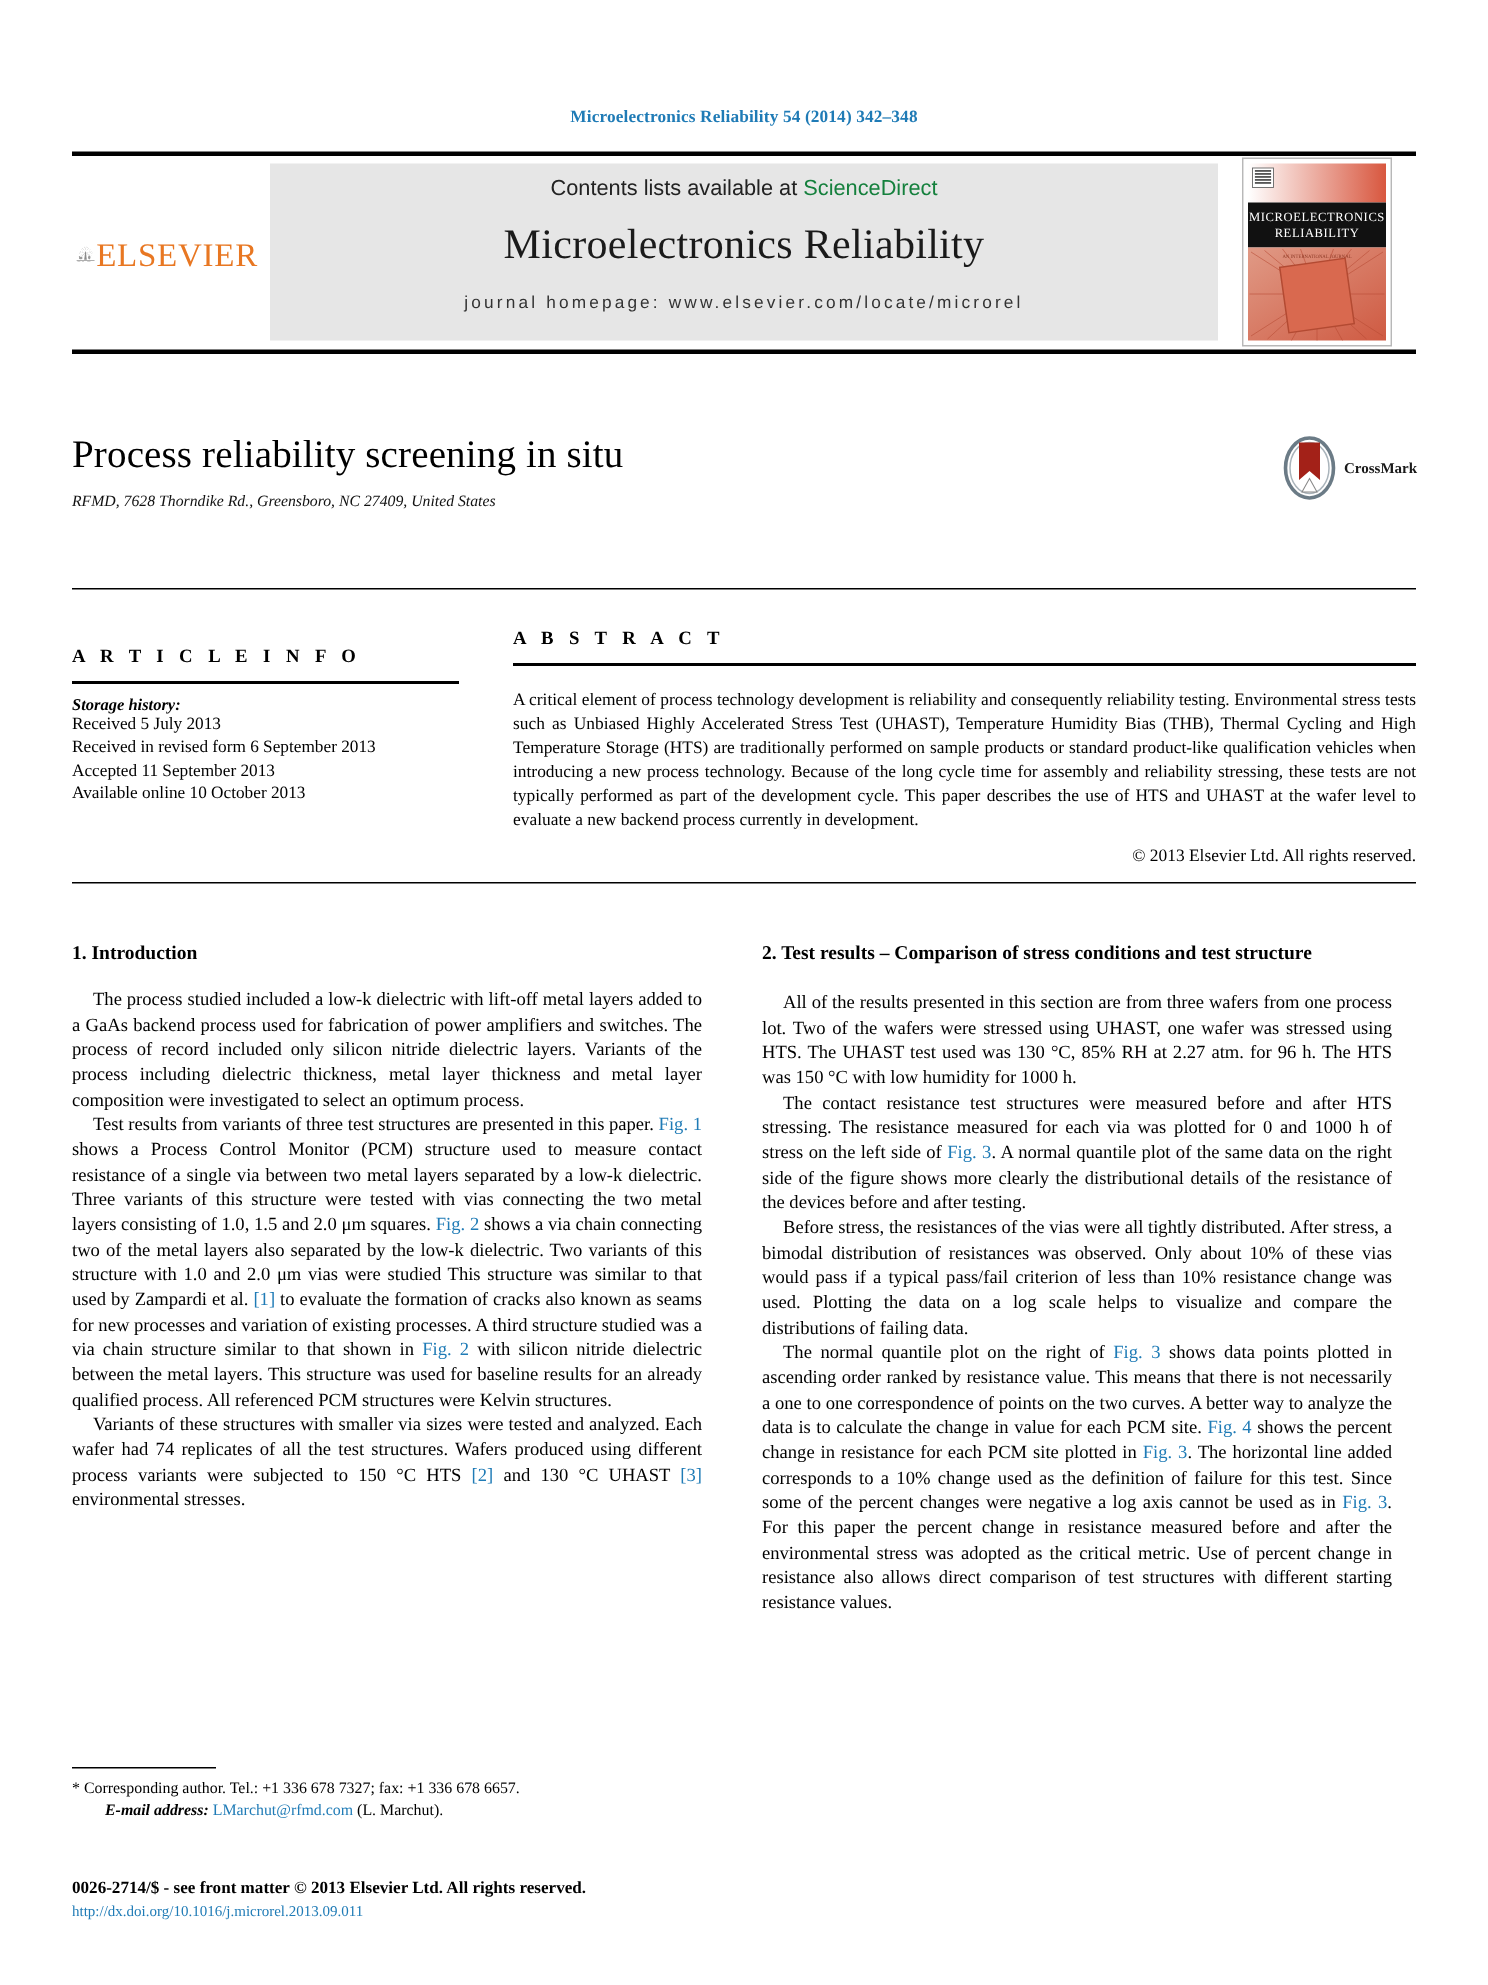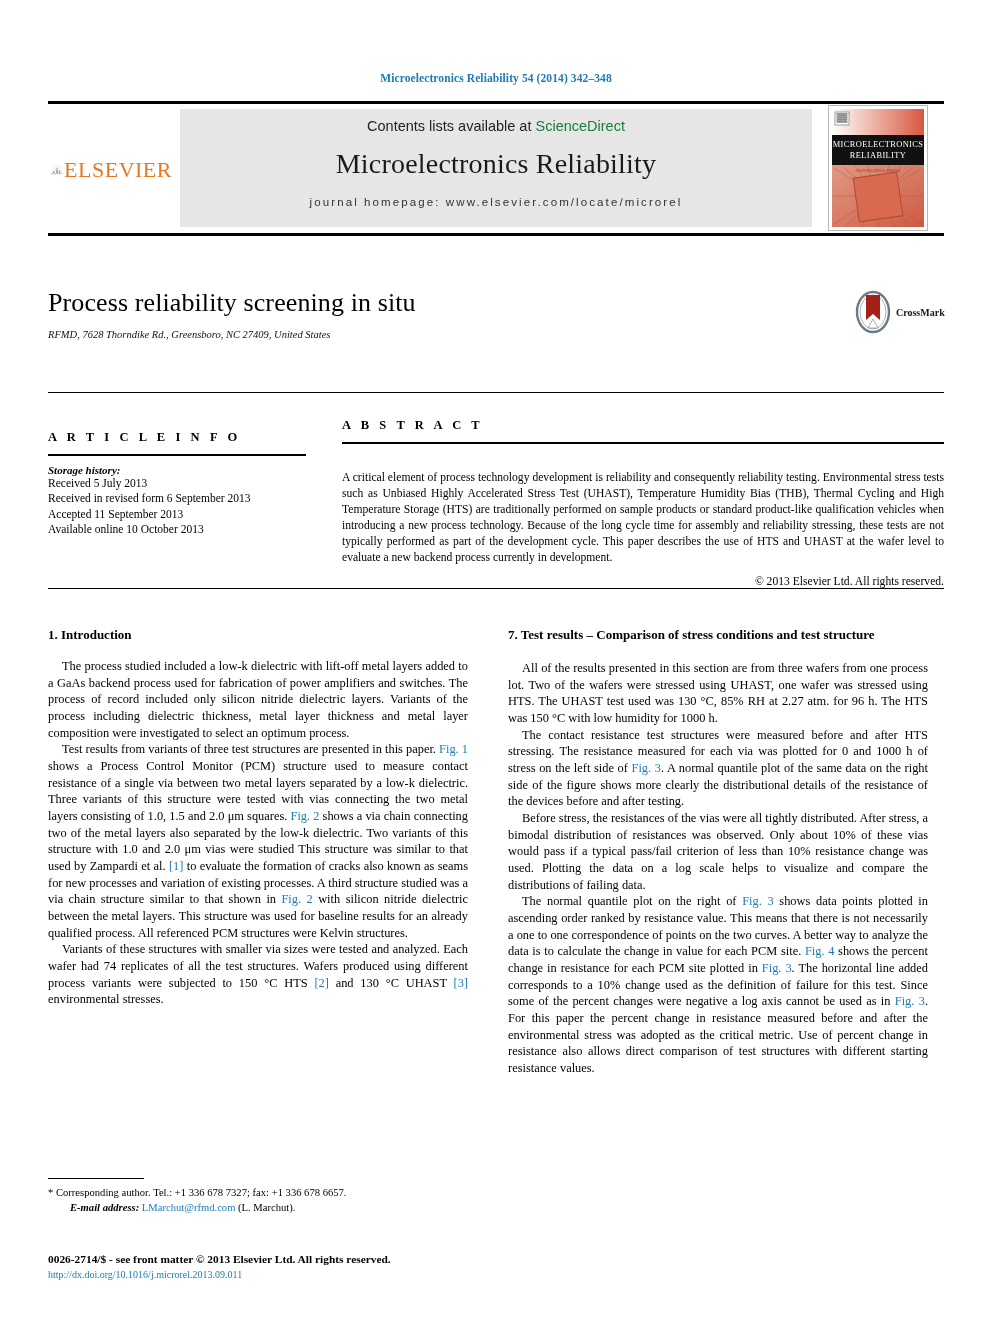--- a/index.html
+++ b/index.html
@@ -176,21 +176,21 @@
     margin-top:8px;
     font-size:11px; font-style:italic; font-weight:bold;
     font-family:"Liberation Serif", serif;
   }
   .hist-line{
     font-size:11.5px;
     font-family:"Liberation Serif", serif;
     line-height:1.34;
   }
   .abstract-body{
-    margin-top:26px;
+    margin-top:15px;
     font-size:11.6px;
     line-height:1.38;
     text-align:justify;
     font-family:"Liberation Serif", serif;
     color:#000;
   }
   .copyright{
     margin-top:9px;
     font-size:11.6px;
     text-align:right;
@@ -445,21 +445,21 @@
       <div class="sec-head">1. Introduction</div>
 
       <p class="body">The process studied included a low-k dielectric with lift-off metal layers added to a GaAs backend process used for fabrication of power amplifiers and switches. The process of record included only silicon nitride dielectric layers. Variants of the process including dielectric thickness, metal layer thickness and metal layer composition were investigated to select an optimum process.</p>
 
       <p class="body"><span>Test results from variants of three test structures are presented in this paper. </span><span class="lnk">Fig. 1</span><span> shows a Process Control Monitor (PCM) structure used to measure contact resistance of a single via between two metal layers separated by a low-k dielectric. Three variants of this structure were tested with vias connecting the two metal layers consisting of 1.0, 1.5 and 2.0 μm squares. </span><span class="lnk">Fig. 2</span><span> shows a via chain connecting two of the metal layers also separated by the low-k dielectric. Two variants of this structure with 1.0 and 2.0 μm vias were studied This structure was similar to that used by Zampardi et al. </span><span class="lnk">[1]</span><span> to evaluate the formation of cracks also known as seams for new processes and variation of existing processes. A third structure studied was a via chain structure similar to that shown in </span><span class="lnk">Fig. 2</span><span> with silicon nitride dielectric between the metal layers. This structure was used for baseline results for an already qualified process. All referenced PCM structures were Kelvin structures.</span></p>
 
       <p class="body"><span>Variants of these structures with smaller via sizes were tested and analyzed. Each wafer had 74 replicates of all the test structures. Wafers produced using different process variants were subjected to 150 °C HTS </span><span class="lnk">[2]</span><span> and 130 °C UHAST </span><span class="lnk">[3]</span><span> environmental stresses.</span></p>
     </div>
 
     <div class="col">
-      <div class="sec-head two-line">7. Test results – Comparison of stress conditions and test structure</div>
+      <div class="sec-head two-line">2. Test results – Comparison of stress conditions and test structure</div>
 
       <p class="body">All of the results presented in this section are from three wafers from one process lot. Two of the wafers were stressed using UHAST, one wafer was stressed using HTS. The UHAST test used was 130 °C, 85% RH at 2.27 atm. for 96 h. The HTS was 150 °C with low humidity for 1000 h.</p>
 
       <p class="body"><span>The contact resistance test structures were measured before and after HTS stressing. The resistance measured for each via was plotted for 0 and 1000 h of stress on the left side of </span><span class="lnk">Fig. 3</span><span>. A normal quantile plot of the same data on the right side of the figure shows more clearly the distributional details of the resistance of the devices before and after testing.</span></p>
 
       <p class="body">Before stress, the resistances of the vias were all tightly distributed. After stress, a bimodal distribution of resistances was observed. Only about 10% of these vias would pass if a typical pass/fail criterion of less than 10% resistance change was used. Plotting the data on a log scale helps to visualize and compare the distributions of failing data.</p>
 
       <p class="body"><span>The normal quantile plot on the right of </span><span class="lnk">Fig. 3</span><span> shows data points plotted in ascending order ranked by resistance value. This means that there is not necessarily a one to one correspondence of points on the two curves. A better way to analyze the data is to calculate the change in value for each PCM site. </span><span class="lnk">Fig. 4</span><span> shows the percent change in resistance for each PCM site plotted in </span><span class="lnk">Fig. 3</span><span>. The horizontal line added corresponds to a 10% change used as the definition of failure for this test. Since some of the percent changes were negative a log axis cannot be used as in </span><span class="lnk">Fig. 3</span><span>. For this paper the percent change in resistance measured before and after the environmental stress was adopted as the critical metric. Use of percent change in resistance also allows direct comparison of test structures with different starting resistance values.</span></p>
     </div>
   </div>

